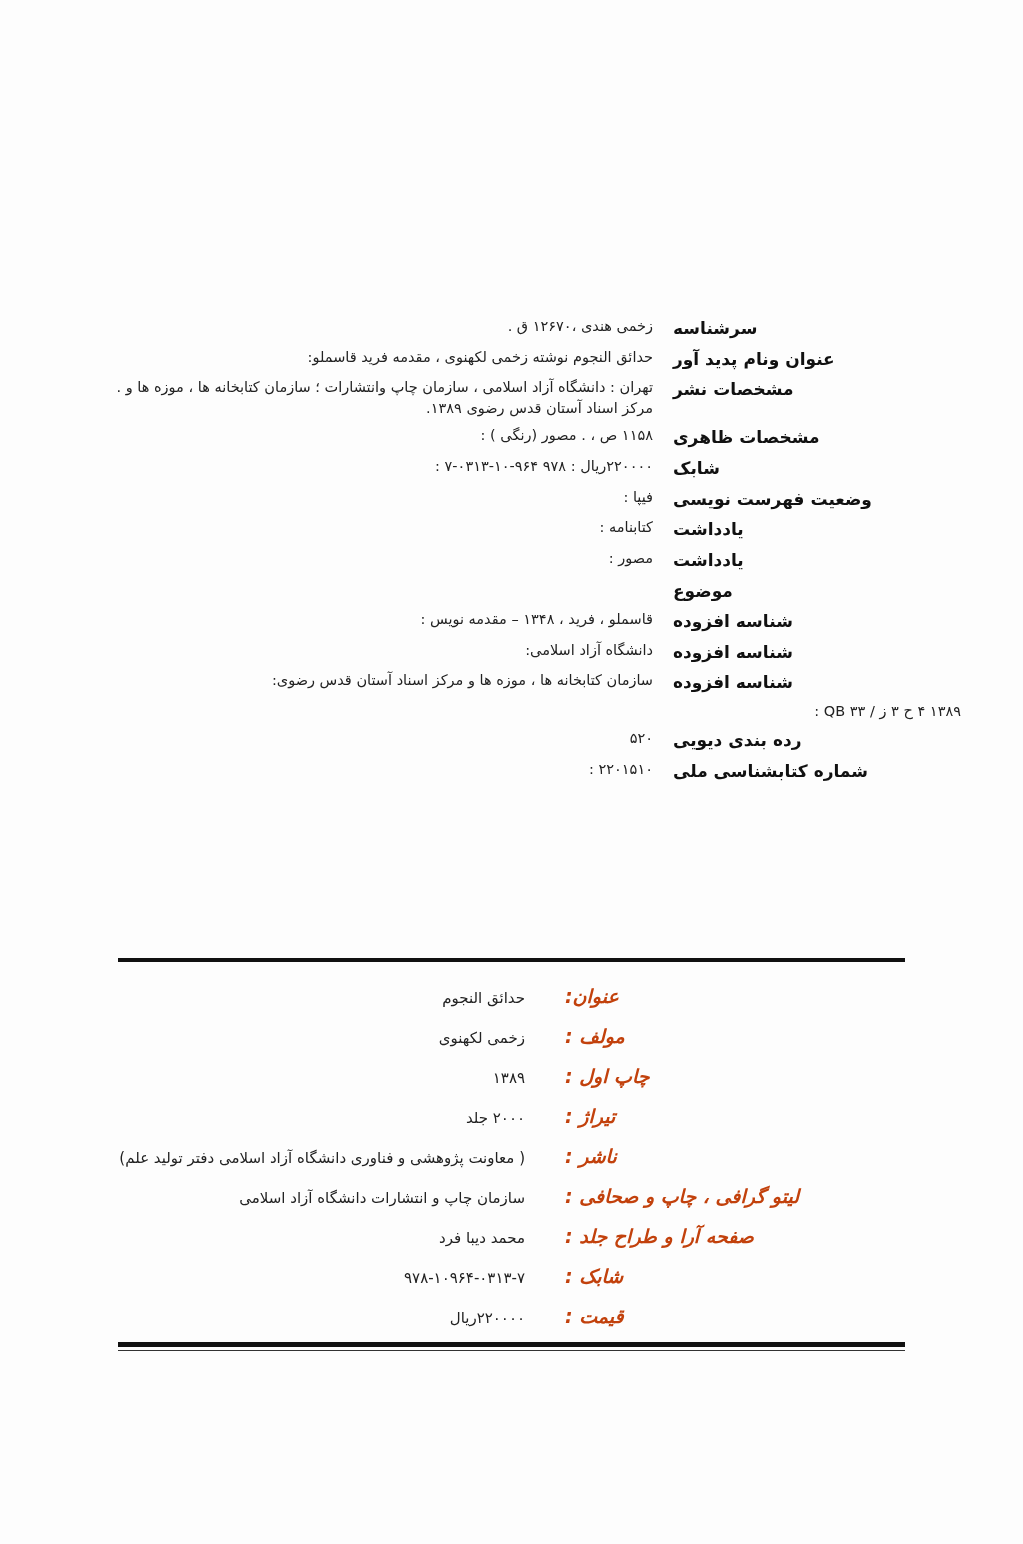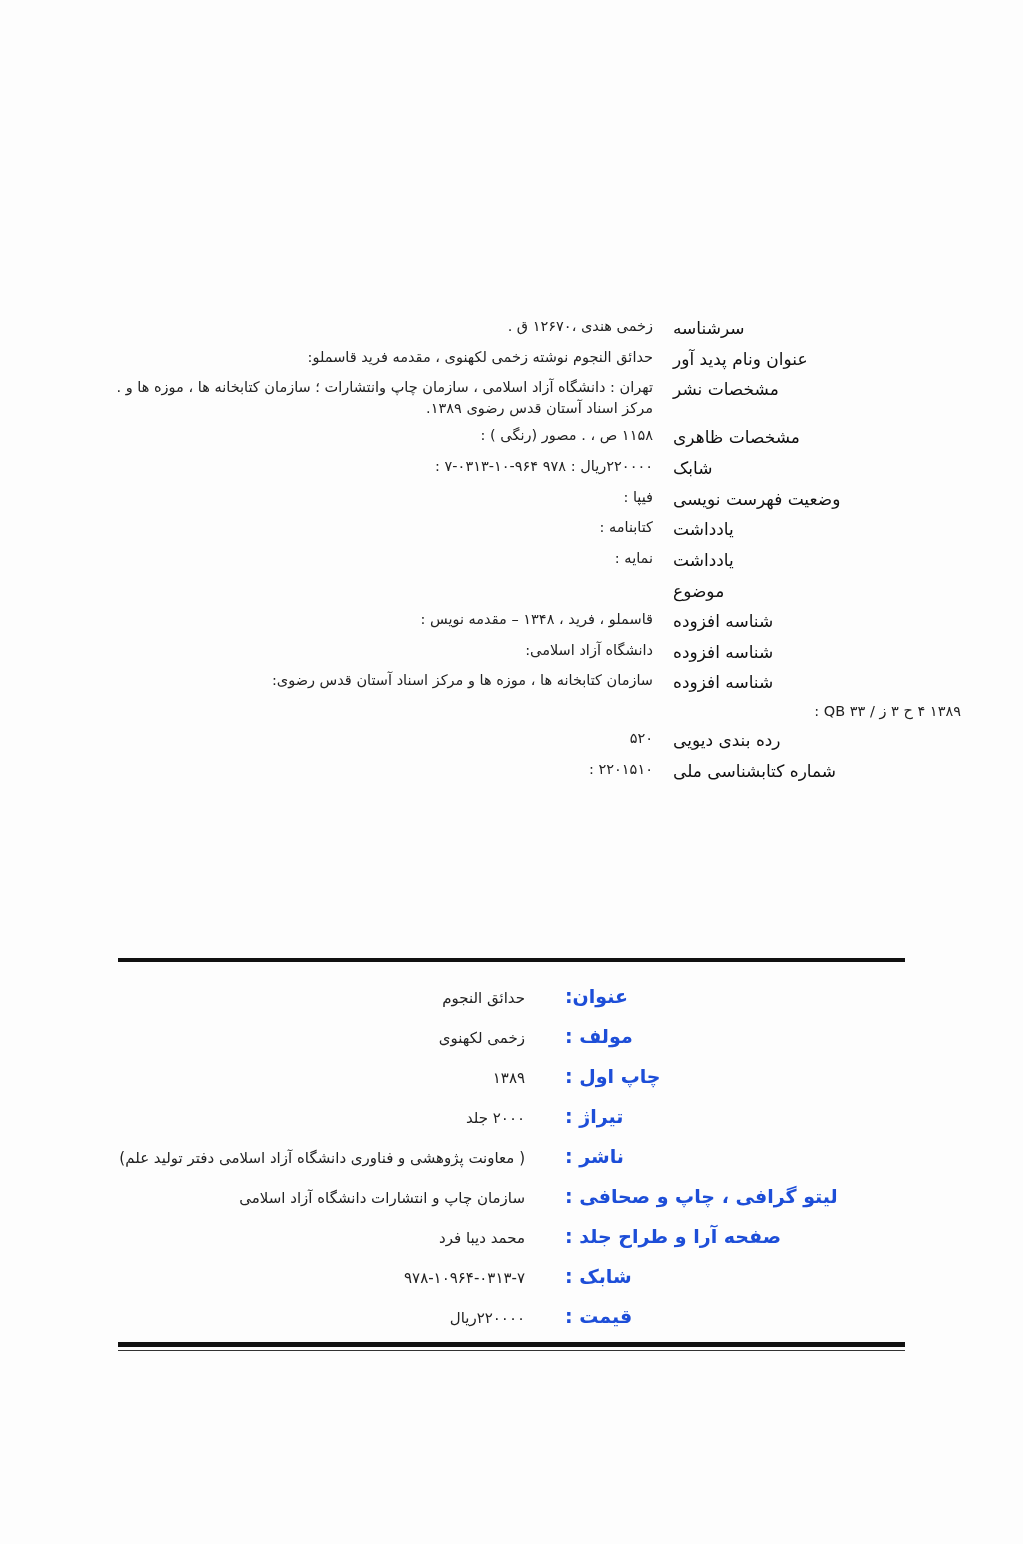--- a/index.html
+++ b/index.html
@@ -33,21 +33,21 @@
     display: flex;
     flex-direction: row;
     align-items: flex-start;
     margin-bottom: 6px;
     line-height: 1.45;
   }
   .cip-label {
     flex: 0 0 290px;
     text-align: left;
     padding-left: 18px;
-    font-weight: normal;
+    font-weight: bold;
     font-size: 17px;
     color: #111;
     white-space: nowrap;
     direction: rtl;
   }
   .cip-value {
     flex: 1 1 auto;
     text-align: right;
     font-size: 14.5px;
     color: #222;
@@ -83,23 +83,24 @@
     display: flex;
     flex-direction: row;
     align-items: baseline;
     padding: 9px 0 9px 0;
   }
   .col-label {
     flex: 0 0 340px;
     text-align: left;
     font-weight: bold;
     font-size: 19px;
-    color: #1d4ed8;
+    color: #c2410c;
     white-space: nowrap;
     padding-left: 10px;
+    font-style: italic;
   }
   .col-value {
     flex: 1 1 auto;
     font-size: 15px;
     color: #222;
     padding-right: 30px;
   }
   .spacer-top { height: 14px; }
 </style>
 </head>
@@ -155,21 +156,21 @@
     <div class="cip-row">
       <div class="cip-label">یادداشت</div>
       <div class="cip-value">
         <span class="ln">کتابنامه :</span>
       </div>
     </div>
 
     <div class="cip-row">
       <div class="cip-label">یادداشت</div>
       <div class="cip-value">
-        <span class="ln">نمایه :</span>
+        <span class="ln">مصور :</span>
       </div>
     </div>
 
     <div class="cip-row">
       <div class="cip-label">موضوع</div>
     </div>
 
     <div class="cip-row">
       <div class="cip-label">شناسه افزوده</div>
       <div class="cip-value">

